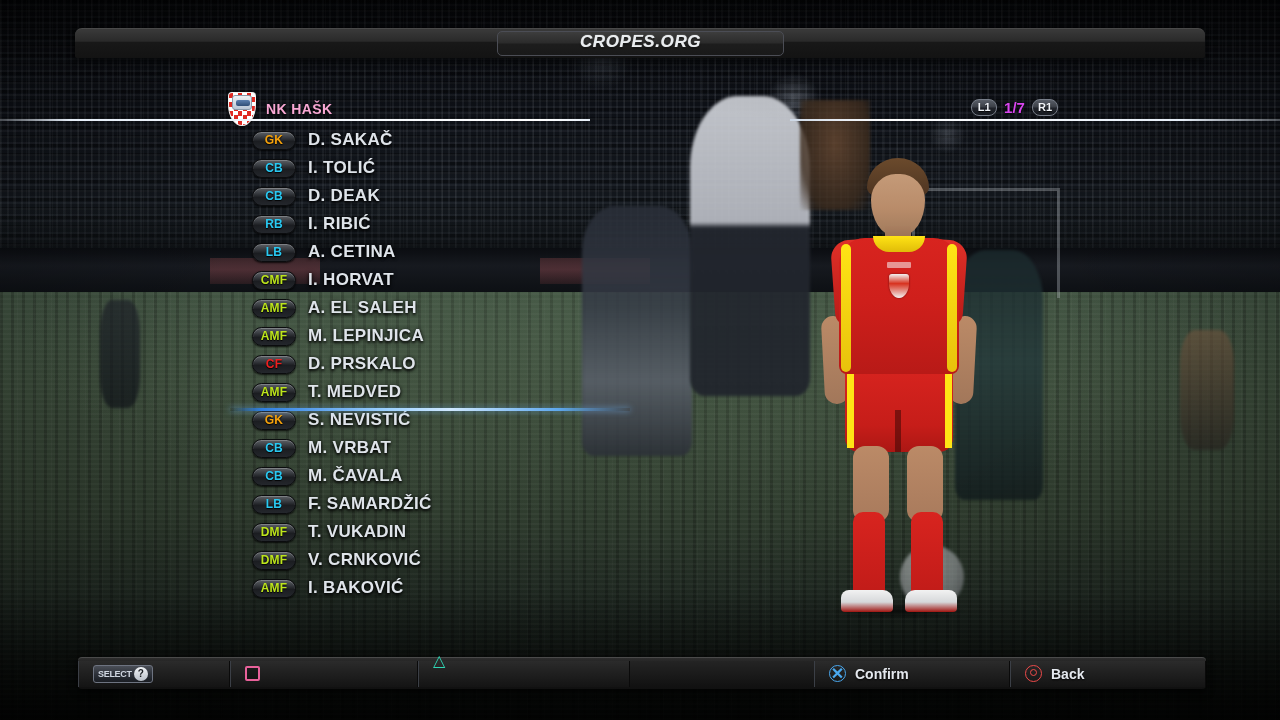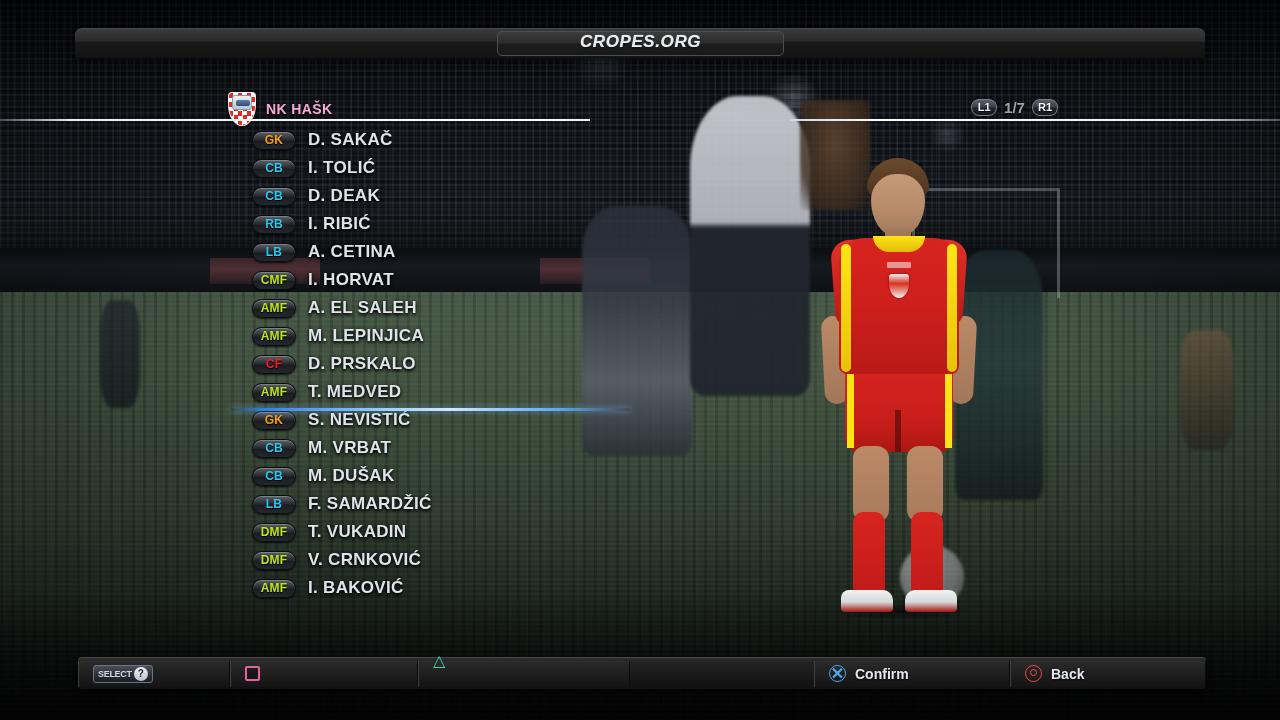--- a/index.html
+++ b/index.html
@@ -201,21 +201,21 @@
 
   
   #page-ind { position:absolute; right:222px; top:99px; display:flex; align-items:center; gap:7px; }
   .shoulder-btn{
     min-width:26px; height:17px; padding:0 5px;
     background:linear-gradient(180deg,#5a5f68 0%,#3a3e46 48%,#20232a 52%,#181b21 100%);
     border:1px solid #777d88; border-radius:8px;
     font-size:11px; font-weight:bold; color:#f0f3f7; line-height:15px; text-align:center;
     text-shadow:0 1px 1px rgba(0,0,0,.9);
   }
-  #page-count{ font-size:15px; font-weight:bold; color:#a3a3a3; text-shadow:0 1px 2px rgba(0,0,0,.95);text-align:right; }
+  #page-count{ font-size:15px; font-weight:bold; color:#d946ef; text-shadow:0 1px 2px rgba(0,0,0,.95);text-align:right; }
 
   
   #roster { position:absolute; left:252px; top:126px; width:420px; }
   .row { height:28px; display:flex; align-items:center; gap:12px; position:relative; }
   .pos-badge{
     width:44px; height:19px; flex:0 0 44px;
     border-radius:10px;
     background:linear-gradient(180deg,#5d6166 0%,#3a3d42 30%,#1b1d21 55%,#24272c 100%);
     border:1px solid #0b0c0e;
     box-shadow:inset 0 1px 0 rgba(255,255,255,.22), 0 1px 2px rgba(0,0,0,.8);
@@ -402,21 +402,21 @@
     <div class="row">
       <div class="pos-badge pos-GK">GK</div>
       <div class="pname">S. NEVISTIĆ</div>
     </div>
     <div class="row">
       <div class="pos-badge pos-CB">CB</div>
       <div class="pname">M. VRBAT</div>
     </div>
     <div class="row">
       <div class="pos-badge pos-CB">CB</div>
-      <div class="pname">M. DUŠAK</div>
+      <div class="pname">M. ČAVALA</div>
     </div>
     <div class="row">
       <div class="pos-badge pos-LB">LB</div>
       <div class="pname">F. SAMARDŽIĆ</div>
     </div>
     <div class="row">
       <div class="pos-badge pos-DMF">DMF</div>
       <div class="pname">T. VUKADIN</div>
     </div>
     <div class="row">

